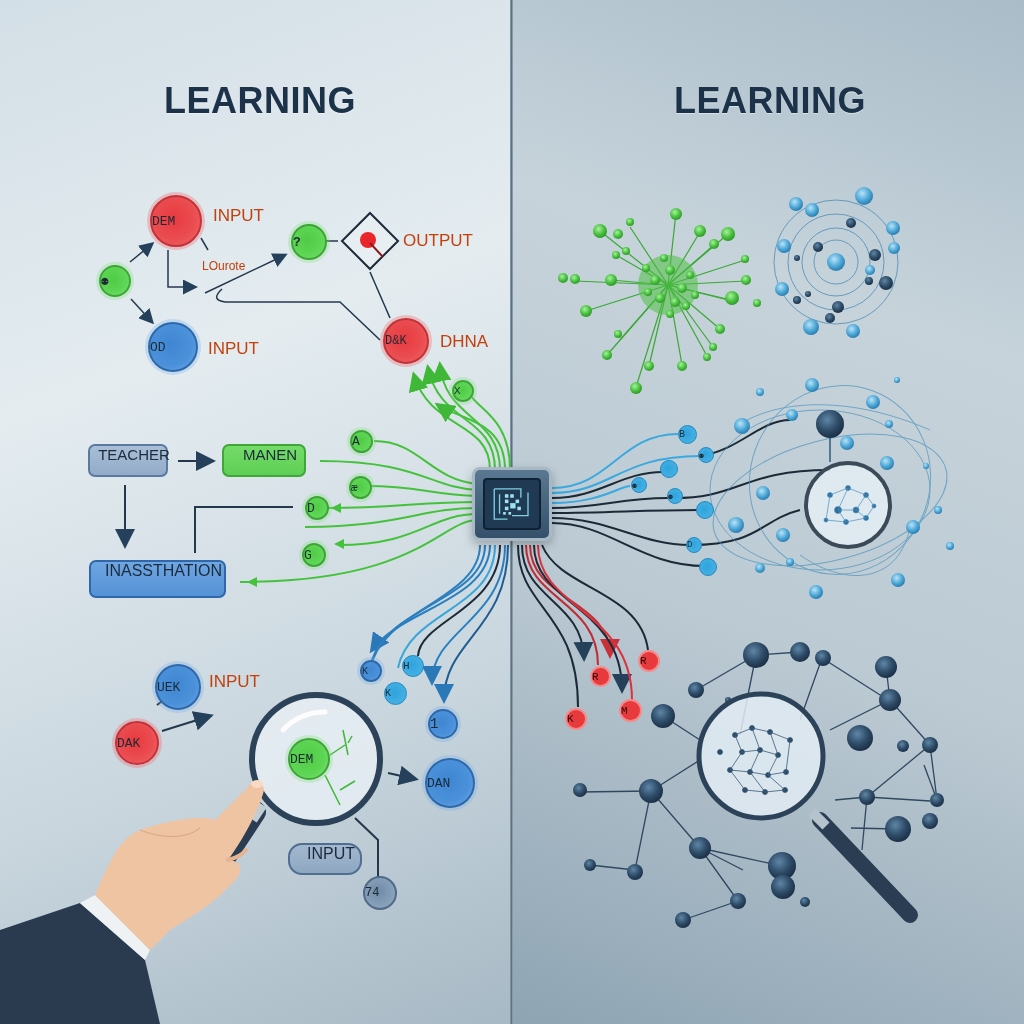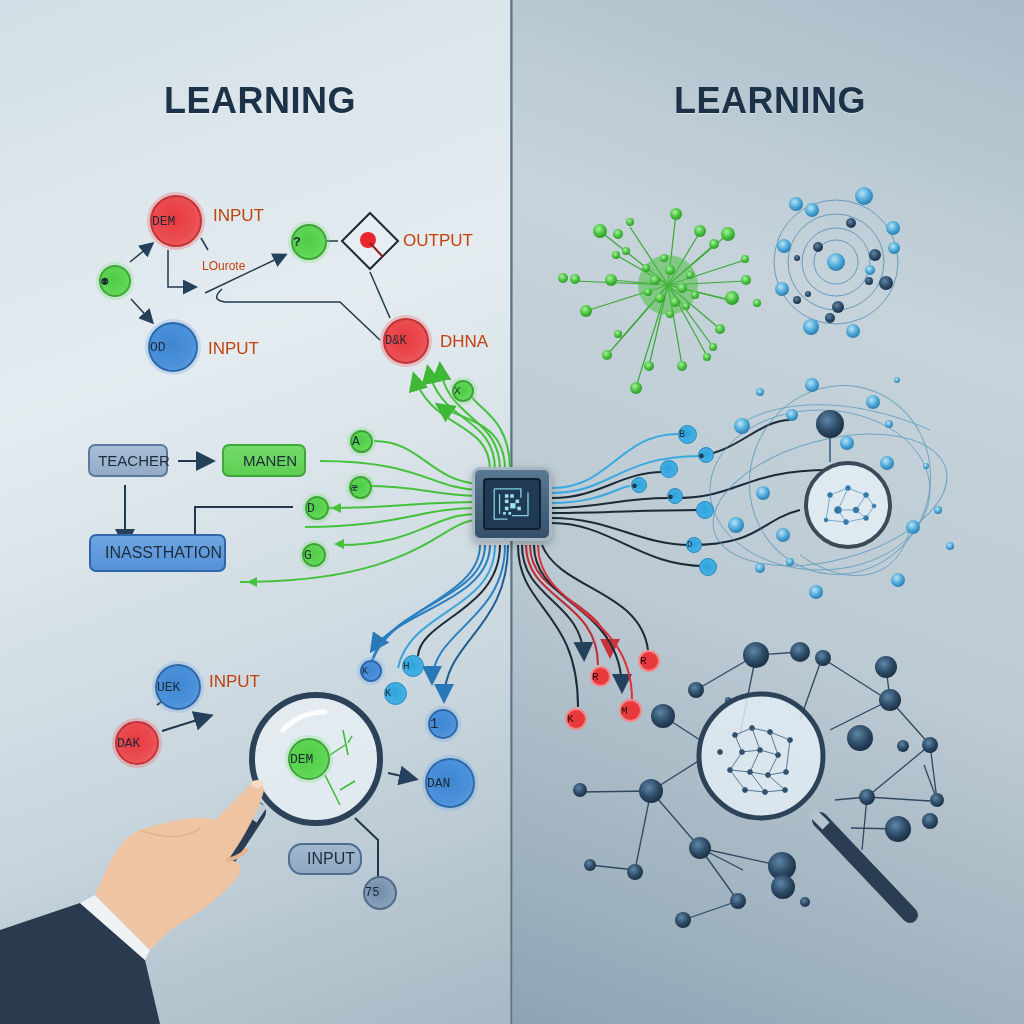--- a/index.html
+++ b/index.html
@@ -21,21 +21,21 @@
     border: 2px solid #c23237; box-shadow: 0 0 0 3px rgba(240,110,112,0.35); }
   .node.green { background: radial-gradient(circle at 45% 45%, #4fcb45 0%, #5fd656 60%, #7ee27a 100%);
     border: 2px solid #3da536; box-shadow: 0 0 0 3px rgba(126,226,122,0.3); }
   .node.blue { background: radial-gradient(circle at 45% 45%, #3f86d2 0%, #4b91da 60%, #74acea 100%);
     border: 2px solid #2d68a9; box-shadow: 0 0 0 3px rgba(116,172,234,0.3); }
   .node.cyan { background: radial-gradient(circle at 45% 45%, #2ea3dc 0%, #44b0e4 70%); border: 1px solid #2388c0; }
   .node.slate { background: radial-gradient(circle at 45% 45%, #6f8aa7 0%, #8aa2bb 70%); border: 2px solid #506a87; }
   .node.redsmall { background: #e8393c; border: 2px solid #f48a8b; color: #2b1010; }
   .label { position: absolute; font-size: 17px; color: #c2410c; white-space: nowrap; }
   .label.small { font-size: 12px; }
-  .box { position: absolute; border-radius: 7px; display: flex; align-items: center; justify-content: center;
+  .box { position: absolute; border-radius: 7px; display: flex; align-items: flex-start; justify-content: center;
     font-size: 15px; color: #1d2b3a; box-sizing: border-box; padding-left: 12px; }
   .box.teacher { background: linear-gradient(#a9bfd8, #93abc8); border: 2px solid #5b7aa1; }
   .box.manen { background: linear-gradient(#74db69, #5ecf54); border: 2px solid #3ea737; }
   .box.inst { background: linear-gradient(#6ea6e2, #5591d6); border: 2px solid #2f67a9; font-size: 16px; }
   .box.cands { background: linear-gradient(#a2b8cf, #8ea7c1); border: 2px solid #4f6e90; border-radius: 14px; font-size: 16px; }
   .chip { position: absolute; border-radius: 8px; background: linear-gradient(#5a7891, #34506a);
     border: 3px solid #a8b8c4; box-shadow: 0 4px 10px rgba(0,0,0,0.25); box-sizing: border-box; }
   .chip-inner { position: absolute; left: 8px; top: 8px; right: 8px; bottom: 8px; border-radius: 4px;
     background: #1f3a52; border: 2px solid #0f2233; }
 </style>
@@ -442,21 +442,21 @@
     <span style="font-size:12px;">D&amp;K</span>
   </div>
   <div class="label" style="left:440px; top:332px;">DHNA</div>
 
   <div class="box teacher" style="left:88px; top:444px; width:80px; height:33px;">
     <span>TEACHER</span>
   </div>
   <div class="box manen" style="left:222px; top:444px; width:84px; height:33px;">
     <span>MANEN</span>
   </div>
-  <div class="box inst" style="left:89px; top:534px; width:137px; height:38px;">
+  <div class="box inst" style="left:89px; top:560px; width:137px; height:38px;">
     <span>INASSTHATION</span>
   </div>
 
   <div class="node green" style="left:350px; top:430px; width:23px; height:23px;">
     <span>A</span>
   </div>
   <div class="node green" style="left:349px; top:476px; width:23px; height:23px;">
     <span style="font-size:11px;">æ</span>
   </div>
   <div class="node green" style="left:305px; top:496px; width:24px; height:24px;">
@@ -500,21 +500,21 @@
   <div class="node green" style="left:288px; top:738px; width:42px; height:42px;">
     <span>DEM</span>
   </div>
   <div class="node blue" style="left:425px; top:758px; width:50px; height:50px;">
     <span>DAN</span>
   </div>
   <div class="box cands" style="left:288px; top:843px; width:74px; height:32px;">
     <span>INPUT</span>
   </div>
   <div class="node slate" style="left:363px; top:876px; width:34px; height:34px;">
-    <span style="font-size:12px;">75</span>
+    <span style="font-size:12px;">74</span>
   </div>
 
   <div class="node blue" style="left:360px; top:660px; width:22px; height:22px;">
     <span style="font-size:10px;">K</span>
   </div>
   <div class="node cyan" style="left:402px; top:655px; width:22px; height:22px;">
     <span style="font-size:11px;">H</span>
   </div>
   <div class="node cyan" style="left:384px; top:682px; width:23px; height:23px;">
     <span style="font-size:10px;">K</span>

